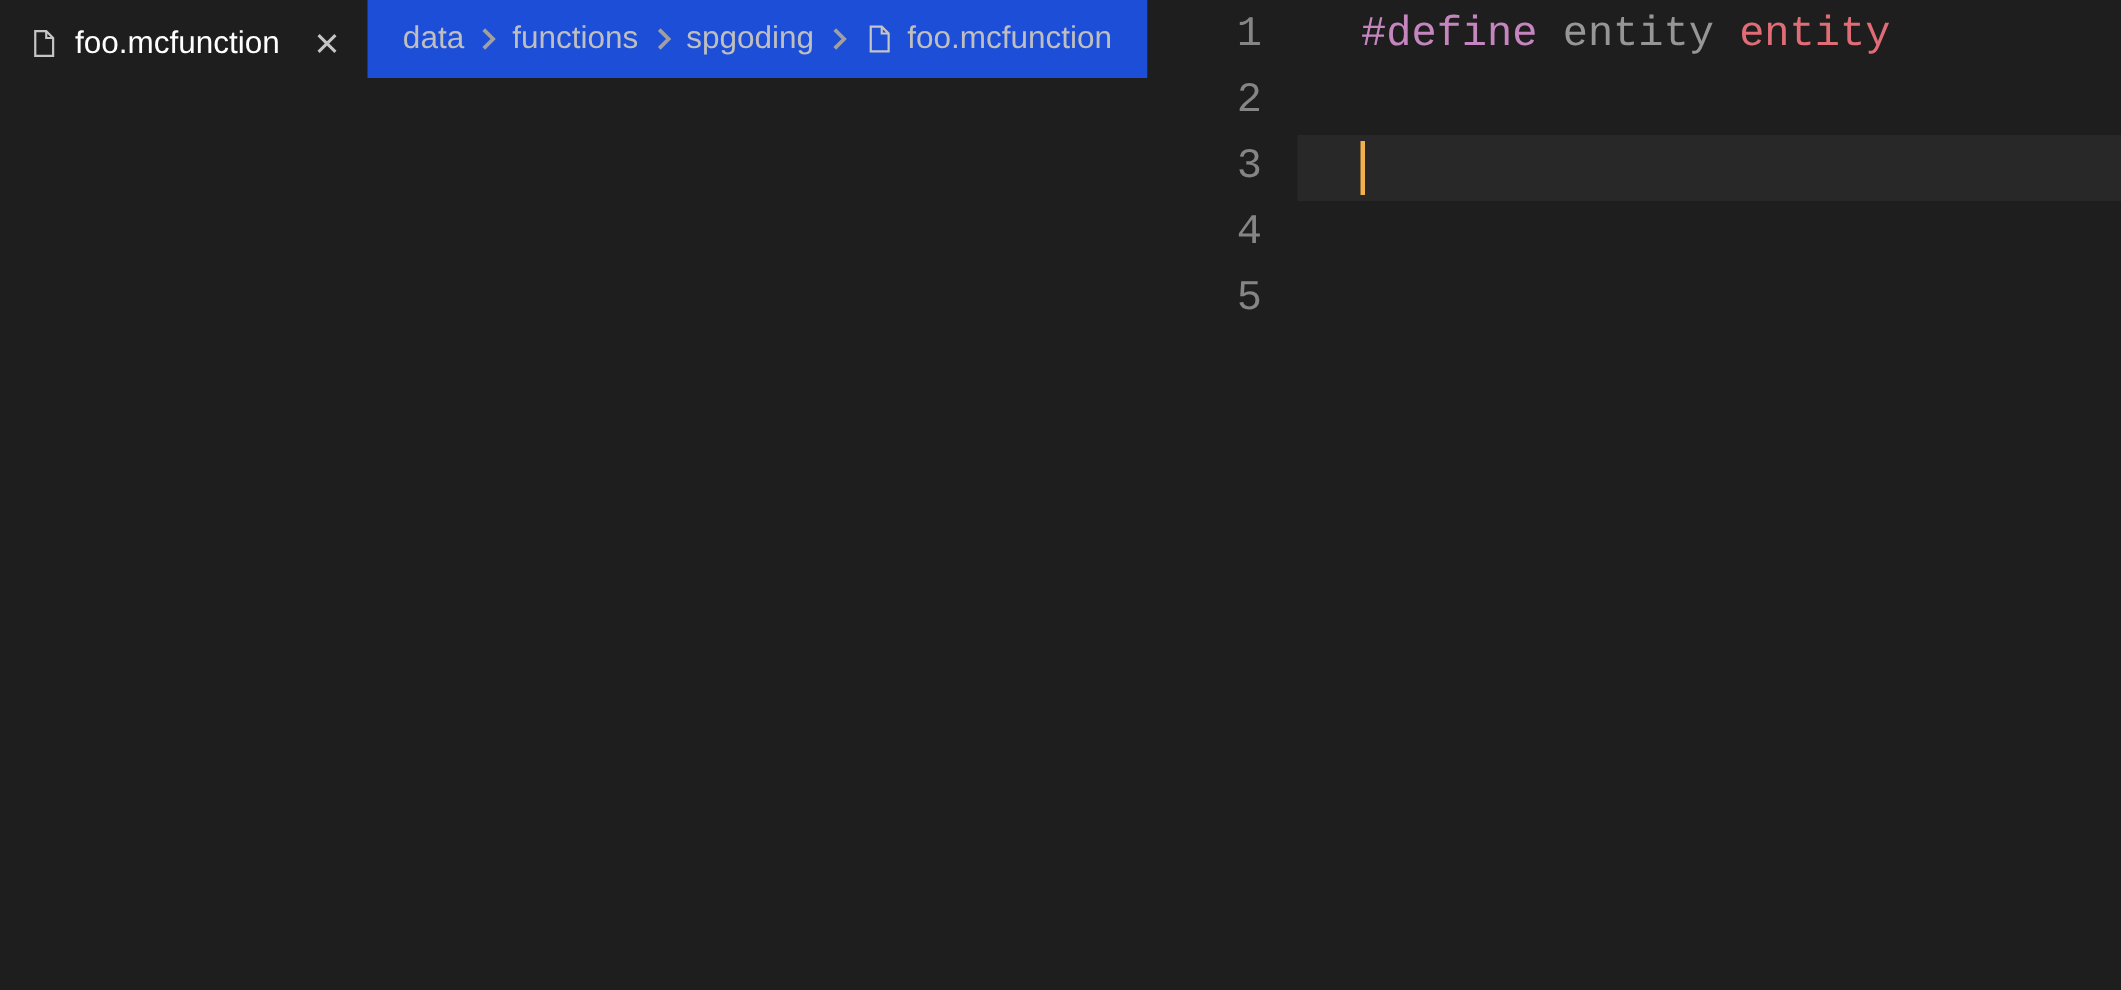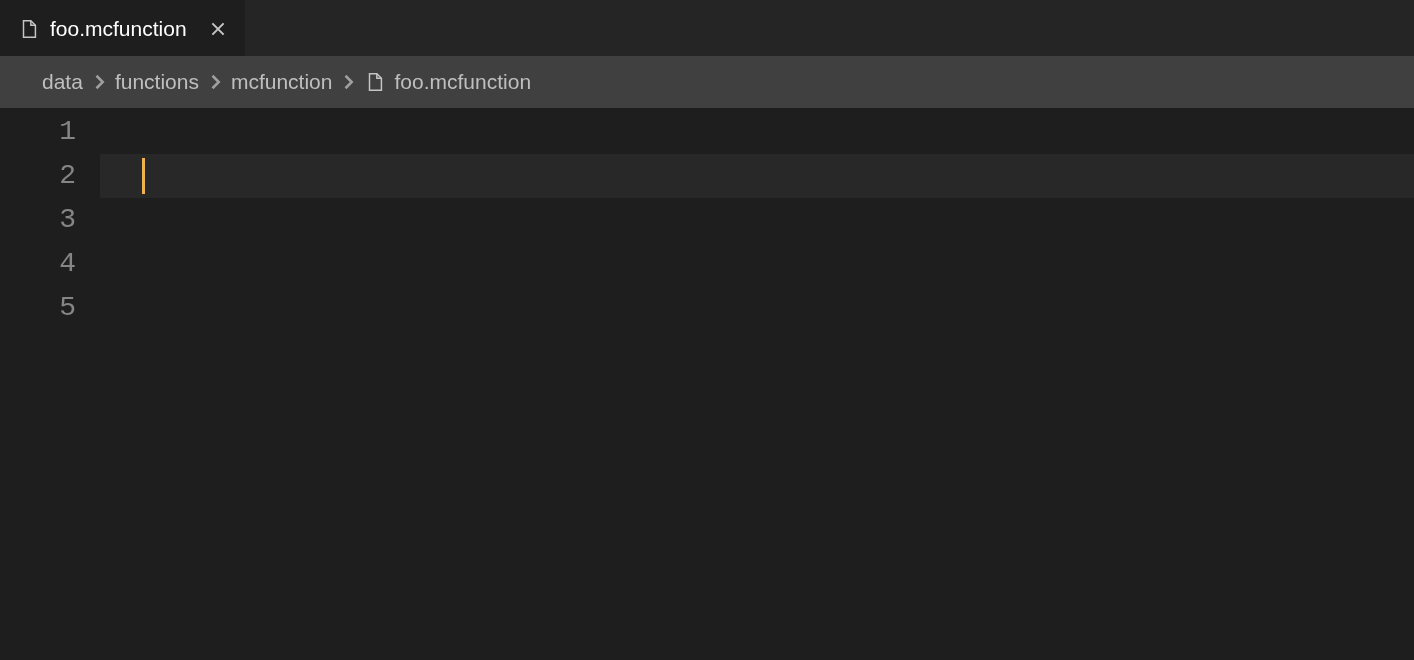--- a/index.html
+++ b/index.html
@@ -6,21 +6,20 @@
     body {
       font-family: "Segoe UI", -apple-system, sans-serif;
       background: #1e1e1e;
       color: #cccccc;
       width: 1414px;
       height: 660px;
       overflow: hidden;
     }
     .editor-container {
       display: flex;
-      flex-direction: column;
       height: 100%;
     }
     
     .tab-bar {
       display: flex;
       background: #252526;
       height: 56px;
       align-items: stretch;
     }
     .tab {
@@ -51,25 +50,25 @@
       display: flex;
       align-items: center;
       justify-content: center;
       cursor: pointer;
       padding: 4px;
     }
     
     .breadcrumb {
       display: flex;
       align-items: center;
-      padding: 10px 42px;
+      padding: 10px 24px;
       font-size: 21px;
       color: #a0a0a0;
       gap: 6px;
-      background: #404040;
+      background: #1d4ed8;
       height: 52px;
     }
     .breadcrumb-item {
       cursor: pointer;
       color: #bfbfbf;
     }
     .breadcrumb-sep {
       display: flex;
       align-items: center;
       color: #888888;
@@ -157,21 +156,21 @@
       <svg width="20" height="20" viewBox="0 0 16 16">
           <path class="chev" d="M6 3l5 5-5 5"></path>
         </svg>
     </span>
     <span class="breadcrumb-item">functions</span>
     <span class="breadcrumb-sep">
       <svg width="20" height="20" viewBox="0 0 16 16">
           <path class="chev" d="M6 3l5 5-5 5"></path>
         </svg>
     </span>
-    <span class="breadcrumb-item">mcfunction</span>
+    <span class="breadcrumb-item">spgoding</span>
     <span class="breadcrumb-sep">
       <svg width="20" height="20" viewBox="0 0 16 16">
           <path class="chev" d="M6 3l5 5-5 5"></path>
         </svg>
     </span>
     <span class="breadcrumb-icon">
       <svg width="22" height="22" viewBox="0 0 24 24" class="file-svg">
         <path d="M6 3h8l5 5v13H6z"></path>
         <path d="M14 3v5h5"></path>
       </svg>
@@ -181,19 +180,20 @@
 
   <div class="editor">
     <div class="gutter" id="gutter">
         <div class="lineno">1</div>
         <div class="lineno">2</div>
         <div class="lineno">3</div>
         <div class="lineno">4</div>
         <div class="lineno">5</div>
       </div>
     <div class="code-content" id="code">
+        <div class="code-line"><span class="tok-hash">#</span><span class="tok-directive">define</span><span> </span><span class="tok-type">entity</span><span> </span><span class="tok-entity">entity</span></div>
         <div class="code-line"></div>
         <div class="code-line current"><span class="cursor"></span></div>
         <div class="code-line"></div>
       </div>
   </div>
 
 </div>
 
 </body></html>

